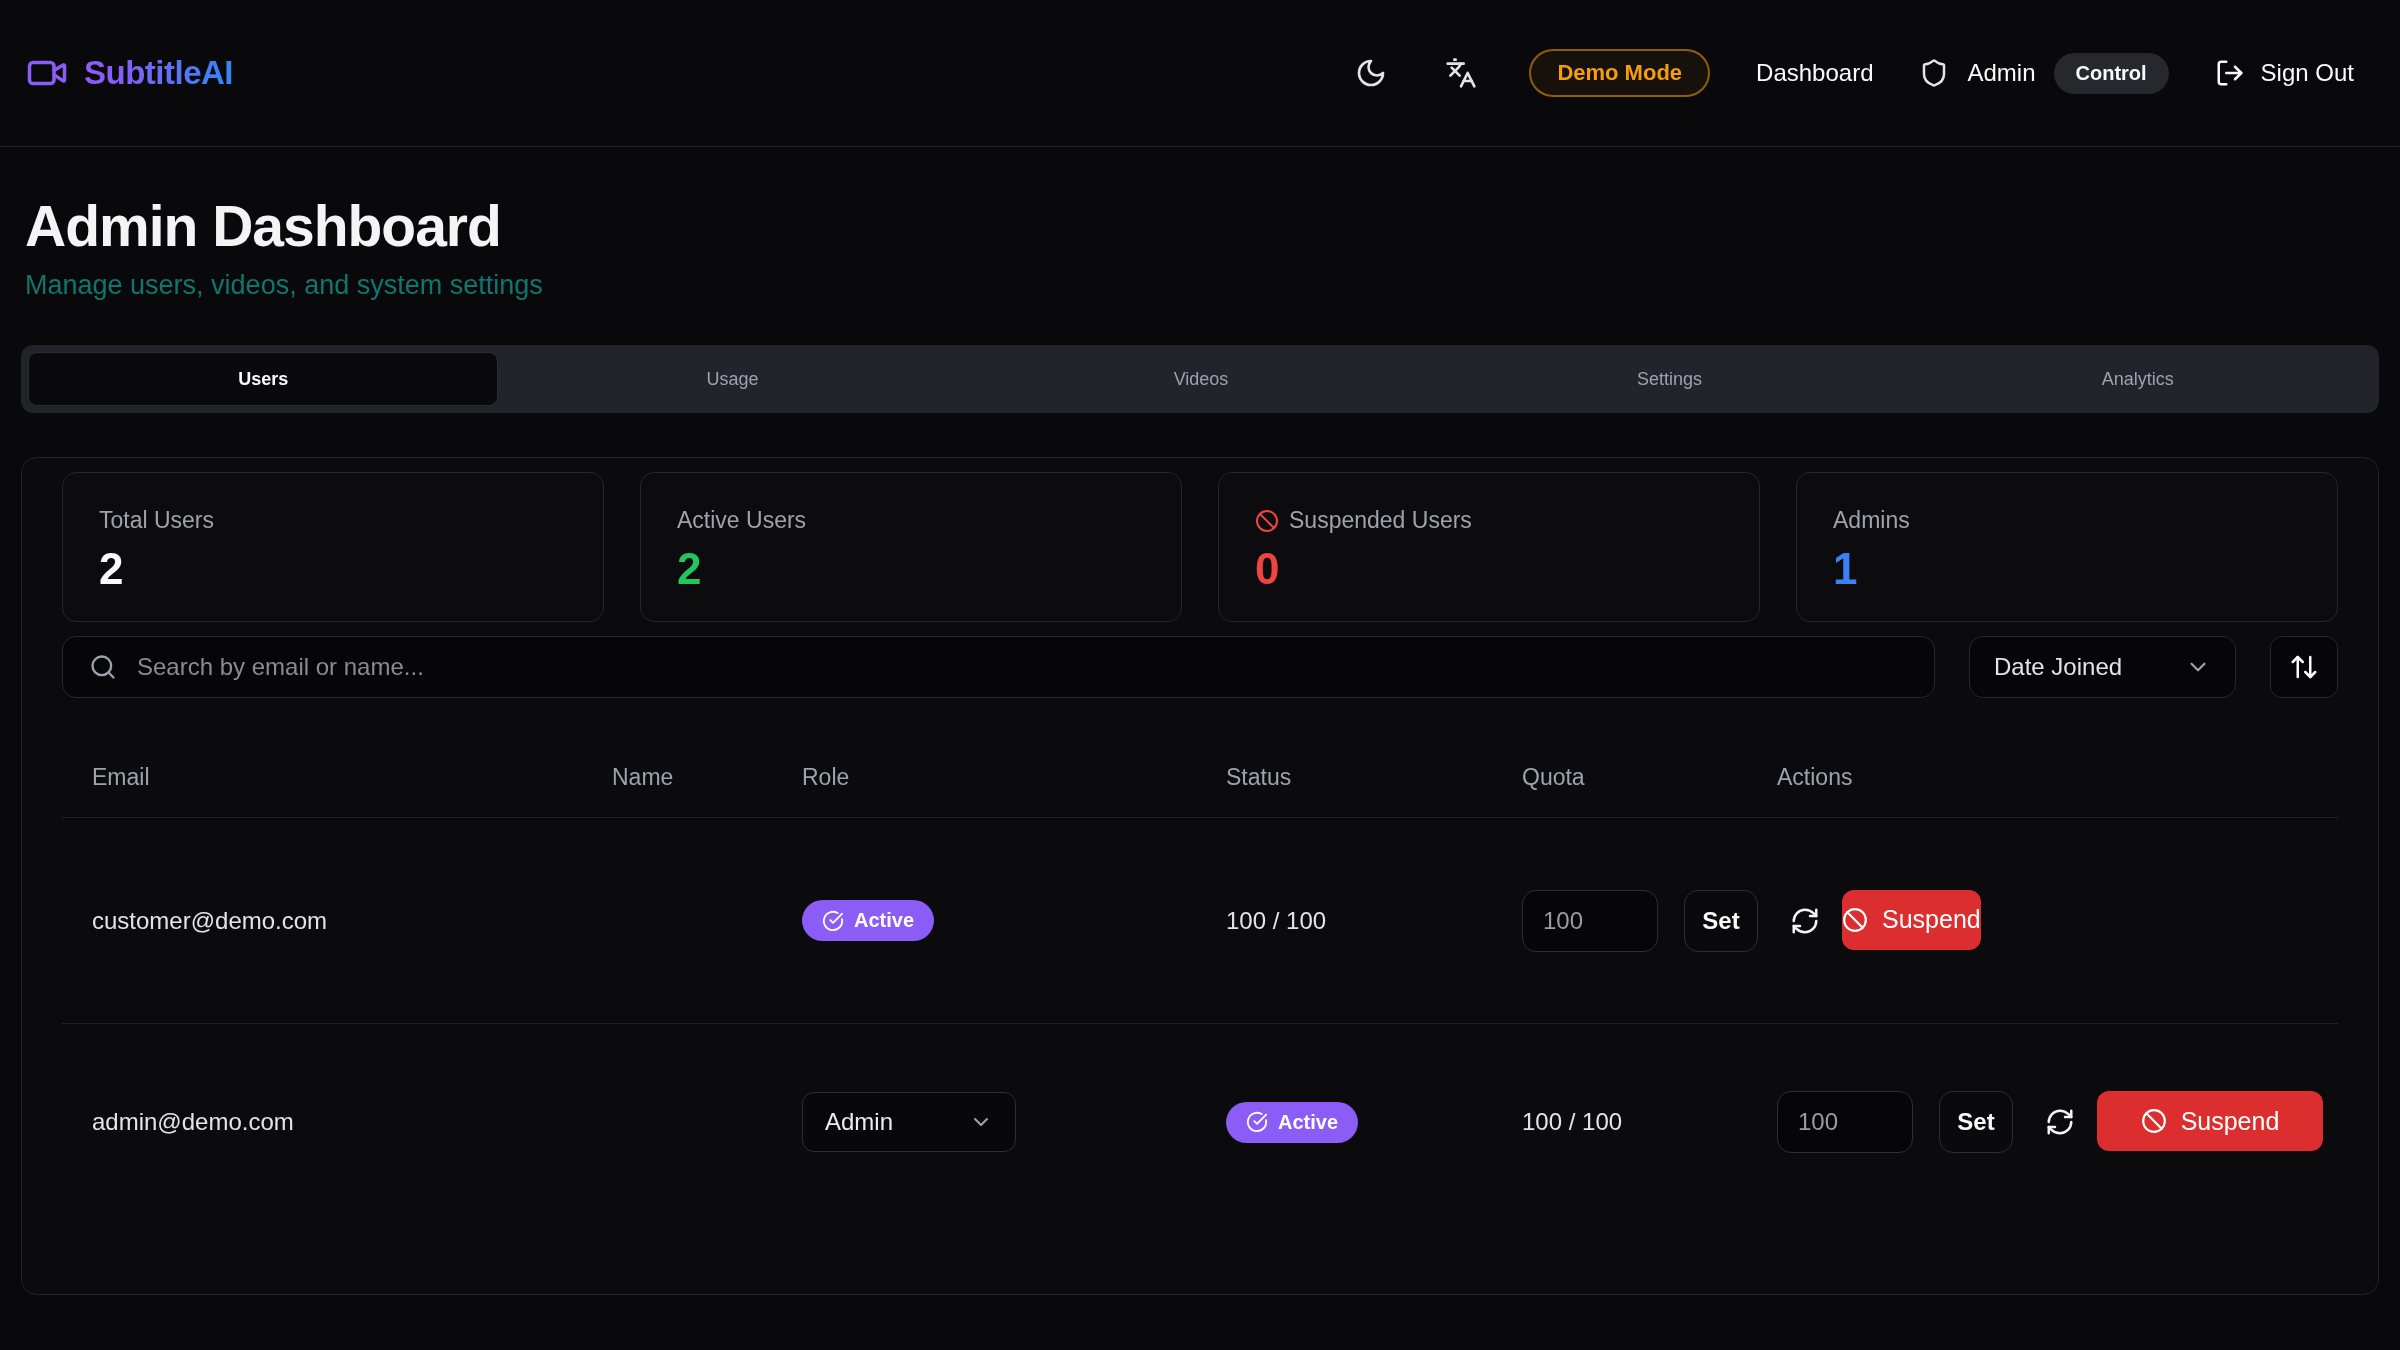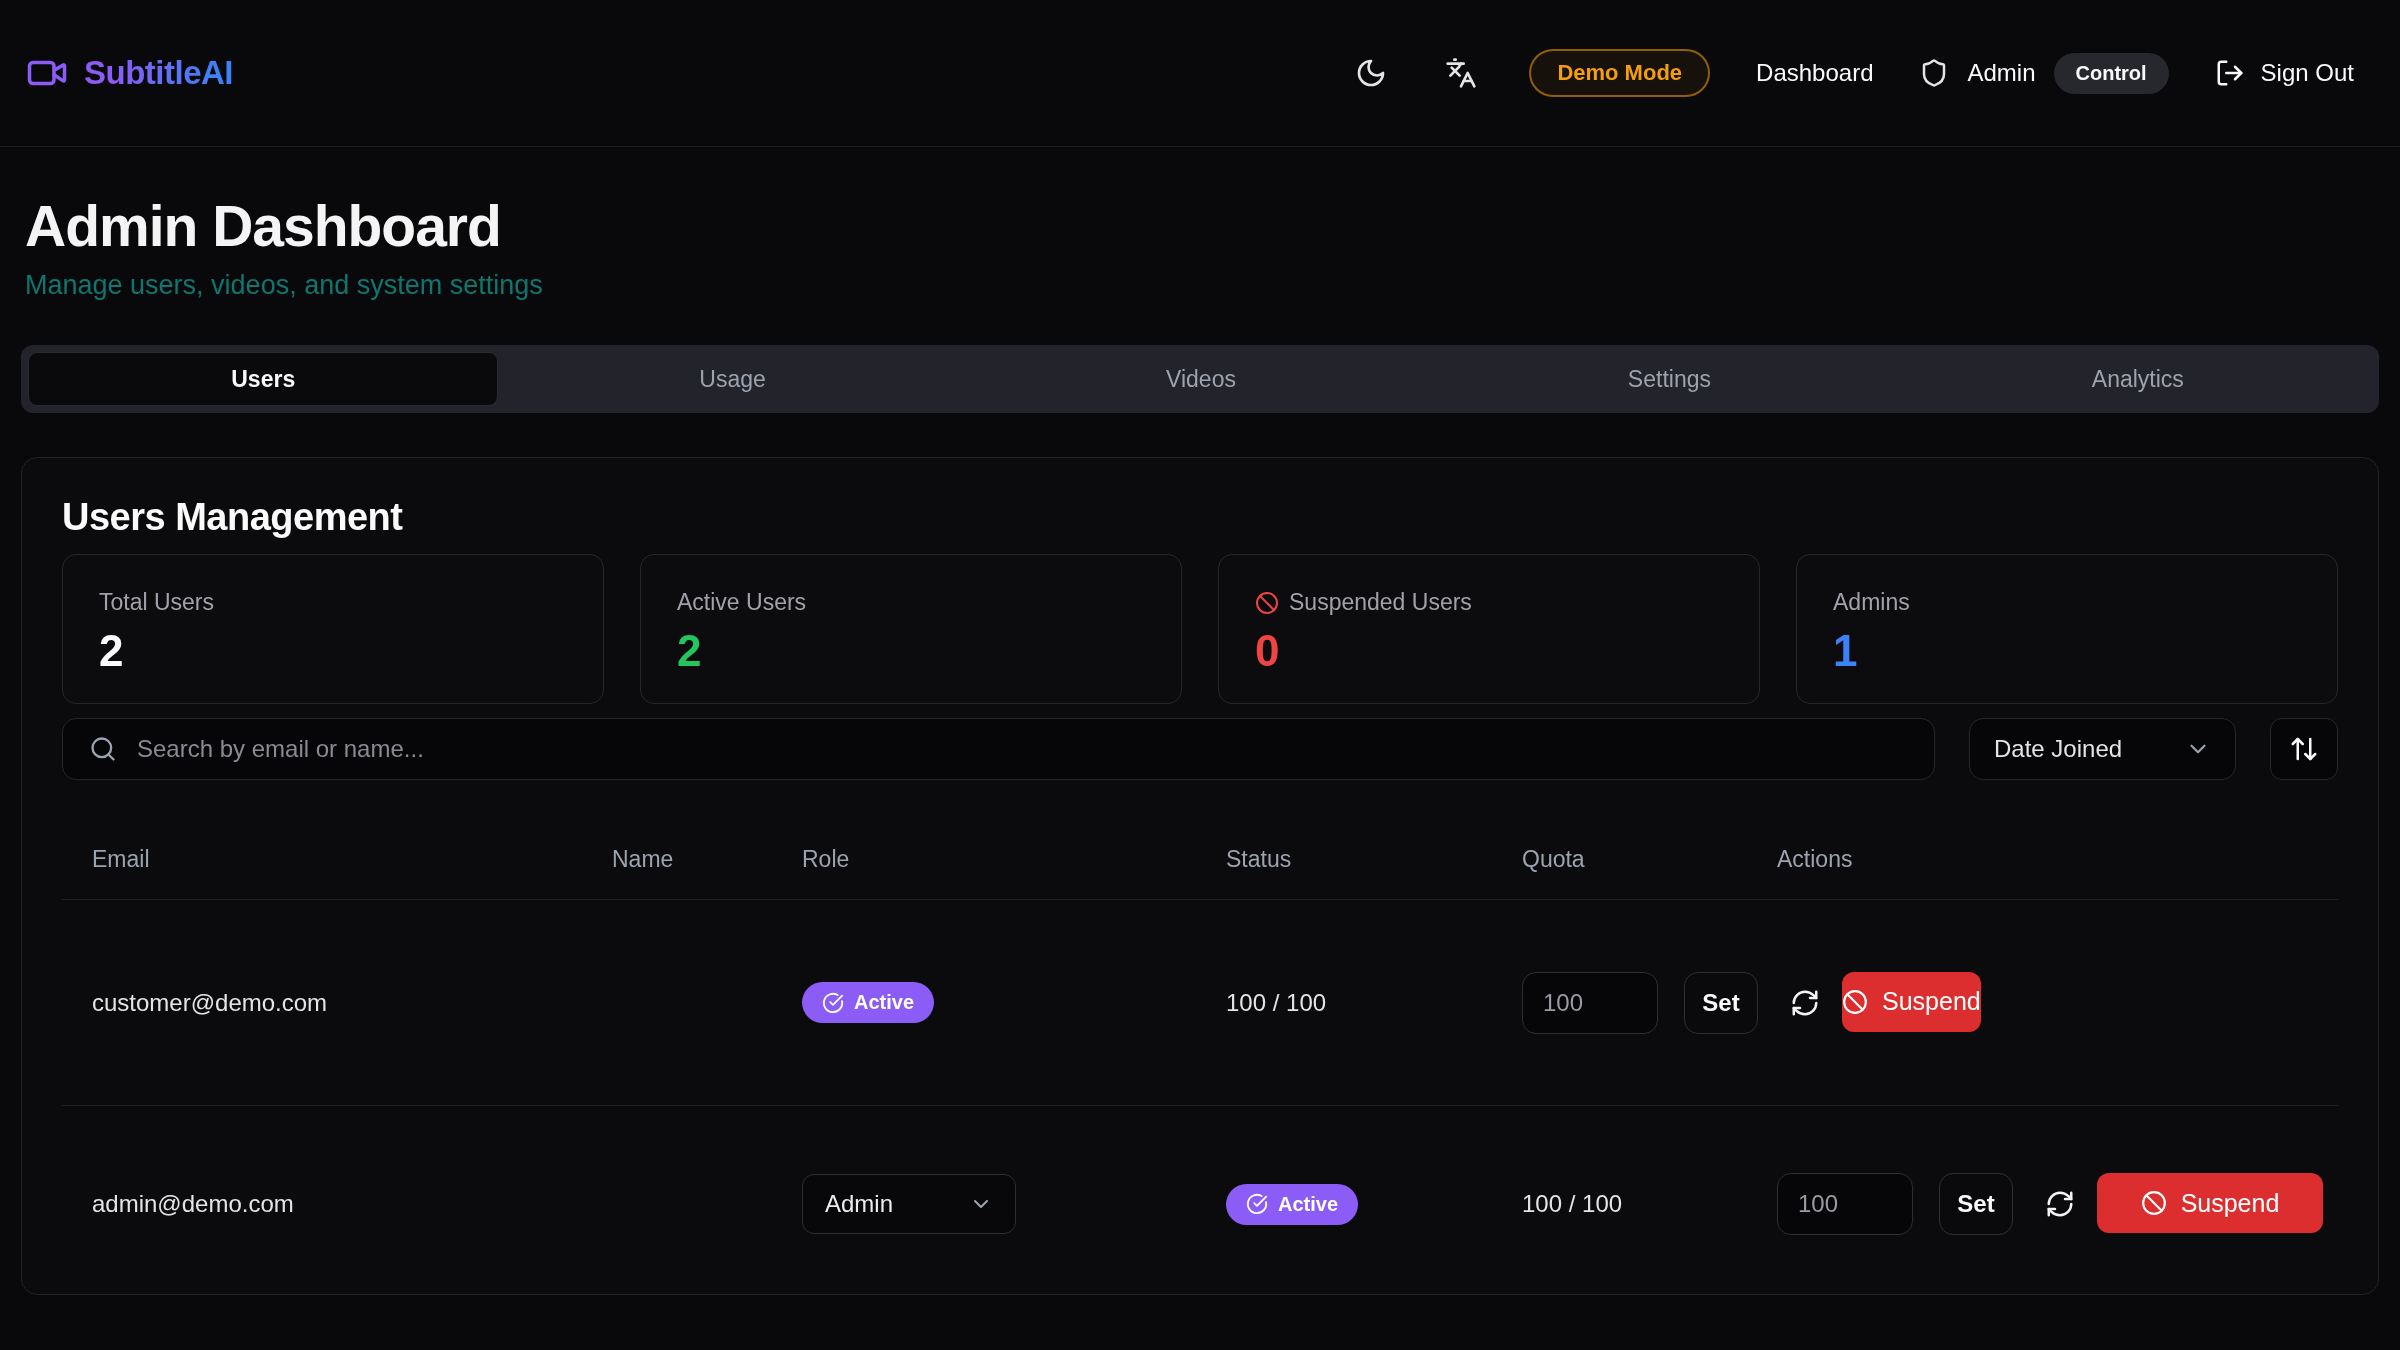--- a/index.html
+++ b/index.html
@@ -56,21 +56,21 @@
   .page-subtitle { margin:11px 4px 0; font-size:27px; color:#0f766e; }
 
   
   .tabs {
     margin-top:44px; height:68px;
     background:#23232b; border-radius:12px;
     display:flex; padding:7px;
   }
   .tab {
     flex:1; border:none; background:transparent; border-radius:9px;
-    color:#9ca3af; font-size:23px; font-weight:500; cursor:pointer;
+    color:#9ca3af; font-size:18px; font-weight:500; cursor:pointer;
     font-family:"Liberation Sans","DejaVu Sans",sans-serif;
   }
   .tab.active {
     background:#0a0a0d; color:#fafafa; font-weight:600;
     border:1px solid #2b2b33;
   }
 
   
   .card {
     margin-top:44px; height:838px; overflow:hidden;
@@ -218,21 +218,20 @@
 
   <div class="tabs">
     <button class="tab active">Users</button>
     <button class="tab">Usage</button>
     <button class="tab">Videos</button>
     <button class="tab">Settings</button>
     <button class="tab">Analytics</button>
   </div>
 
   <section class="card">
-    <h2 class="section-title">Users Management</h2>
 
     <div class="stats">
       <div class="stat">
         <div class="stat-label">
             <span>Total Users</span>
           </div>
         <div class="stat-value" style="color: rgb(250, 250, 250);">2</div>
       </div>
       <div class="stat">
         <div class="stat-label">

